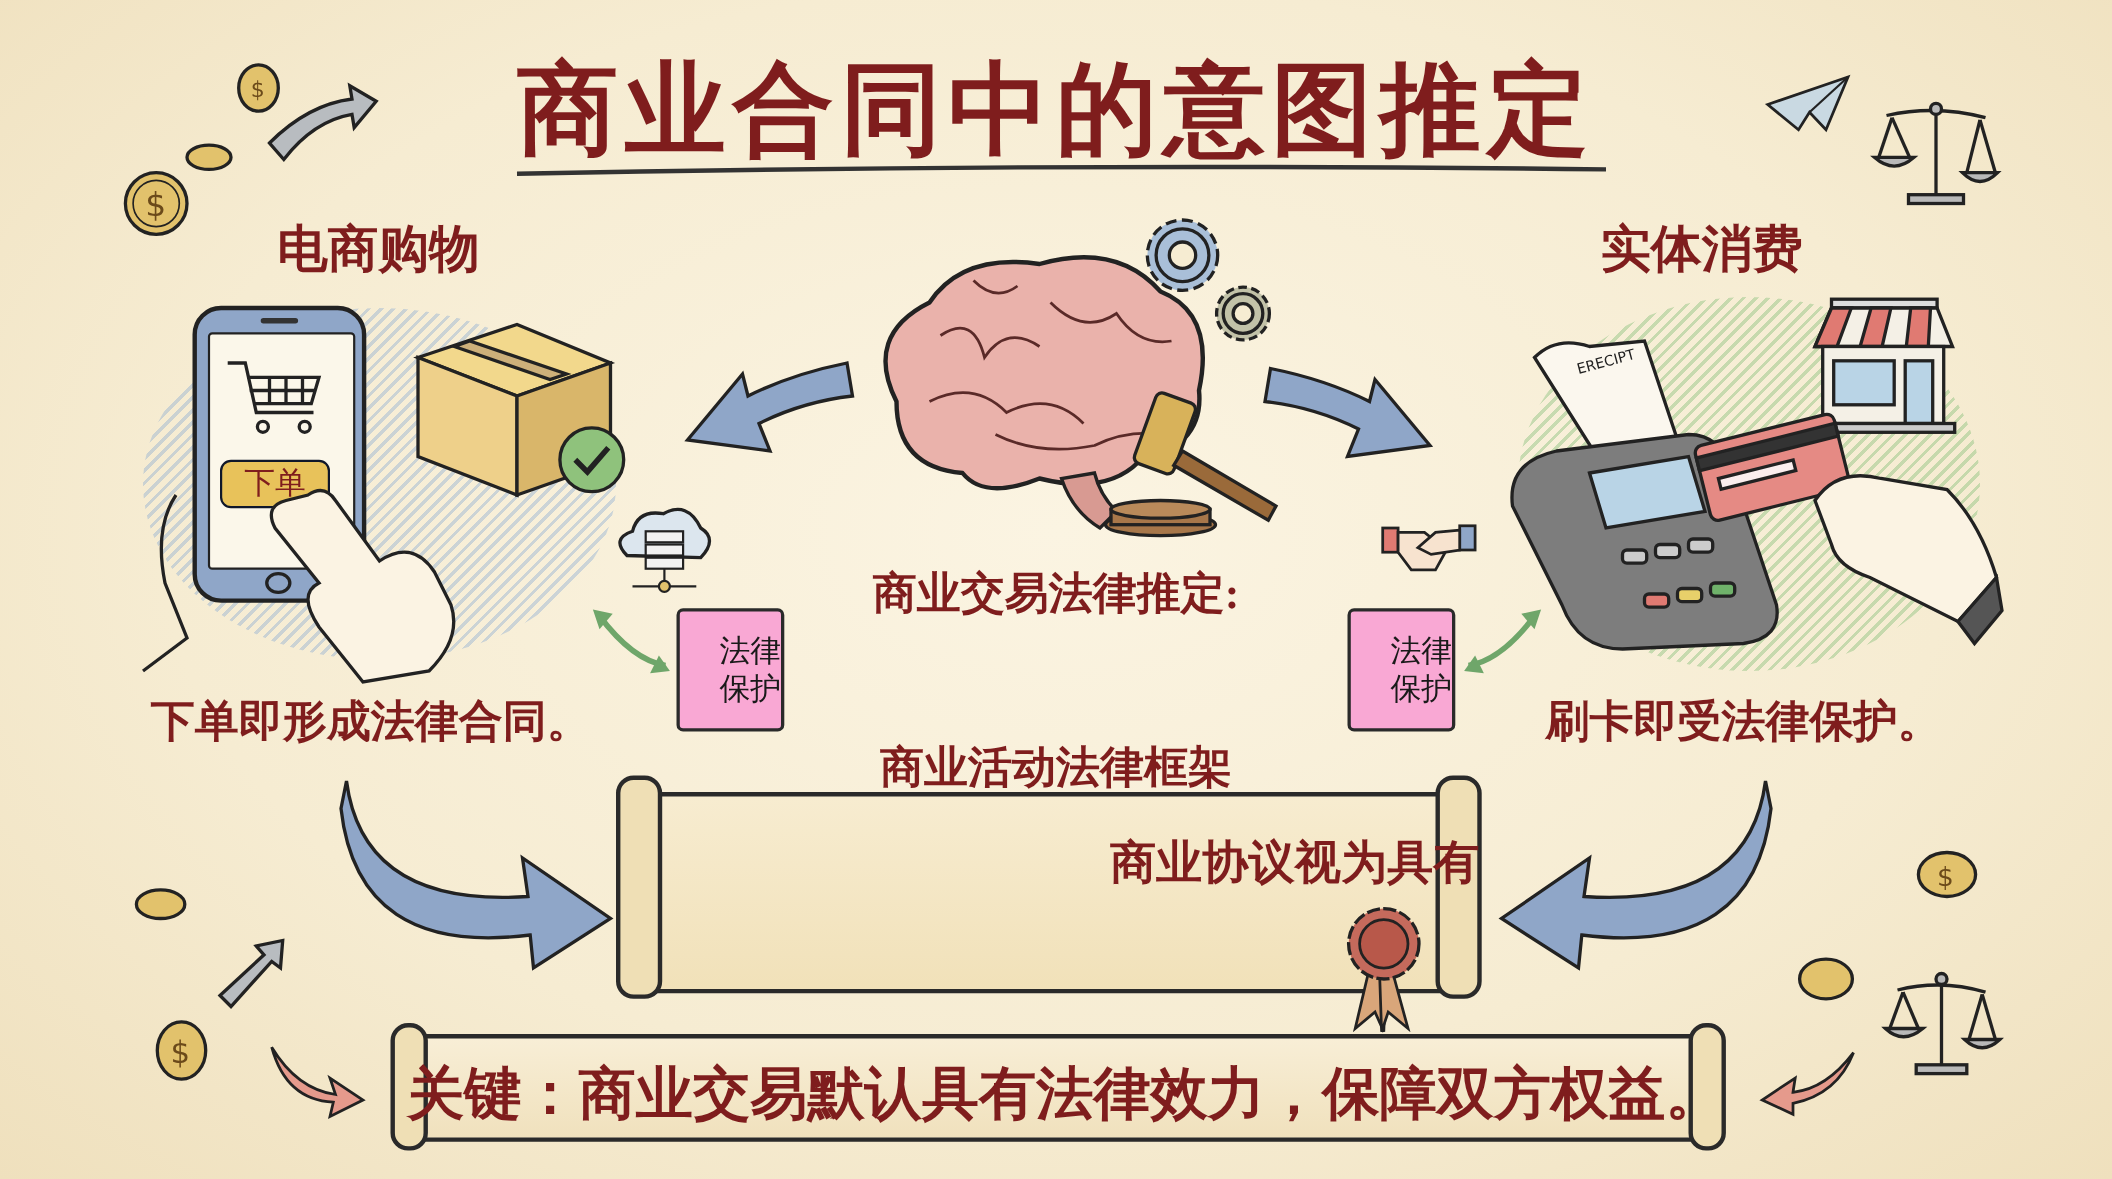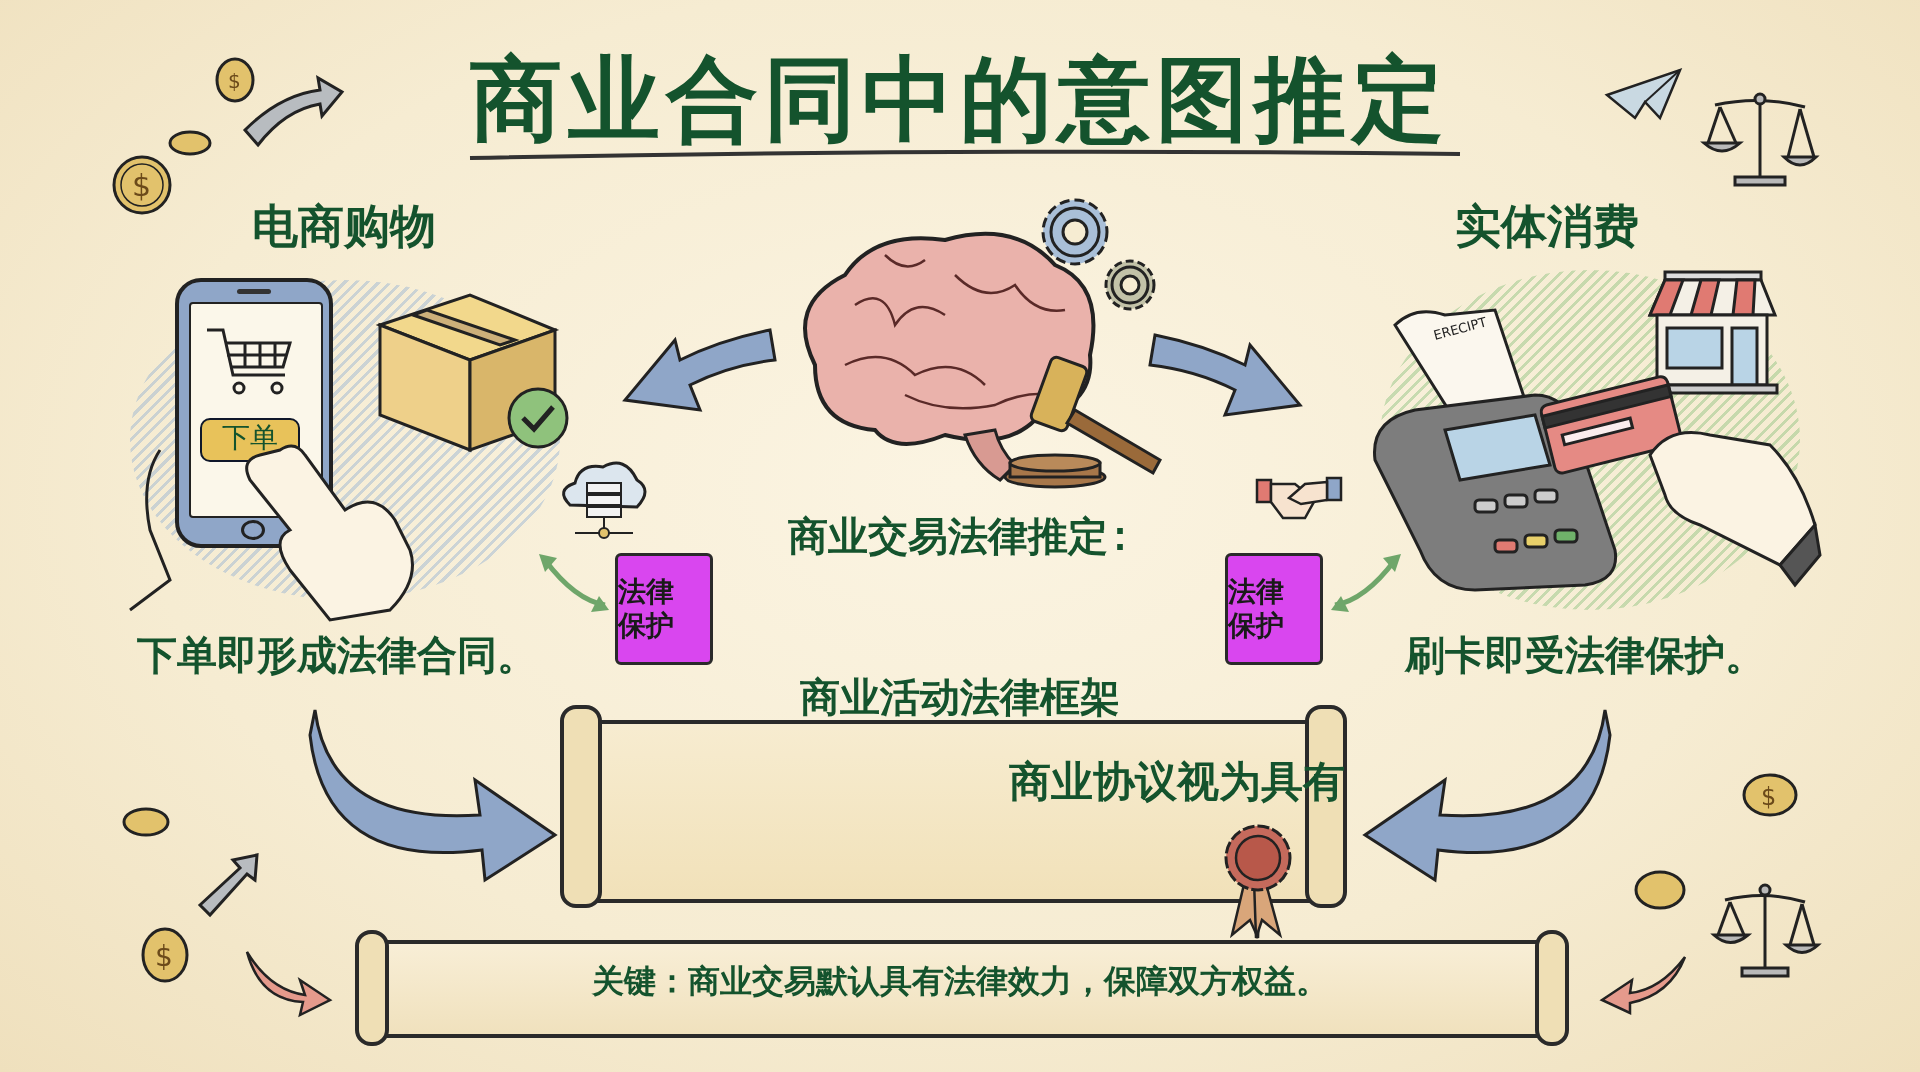--- a/index.html
+++ b/index.html
@@ -3,44 +3,44 @@
 <meta charset="utf-8">
 <style>
   html, body { margin:0; padding:0; }
   body {
     width:1920px; height:1072px; overflow:hidden; position:relative;
     background: radial-gradient(ellipse at 50% 45%, #fbf4e2 0%, #f6ecd2 60%, #efe0bd 100%);
     font-family: "DejaVu Sans", "Liberation Sans", sans-serif;
     color:#1a1a1a;
   }
   .abs { position:absolute; }
-  .txt { font-family: Liberation Mono, monospace; color:#14532d; white-space:nowrap; }
+  .txt { font-family: Liberation Serif, serif; color:#7f1d1d; white-space:nowrap; }
   .title { left:0; width:1920px; top:38px; text-align:center; font-size:92px; font-weight:bold; letter-spacing:6px; }
   .title-underline { left:470px; top:150px; width:990px; height:10px; }
   .section-label { font-size:46px; font-weight:bold; }
   .caption { font-size:40px; font-weight:bold; }
   .center-text { left:700px; width:520px; text-align:center; font-size:40px; font-weight:bold; line-height:56px; top:512px; }
   .framework { left:690px; width:540px; text-align:center; font-size:40px; font-weight:bold; top:670px; }
   .scroll-main {
     left:575px; top:720px; width:760px; height:175px;
     background: linear-gradient(180deg,#f7ecd0 0%, #f1e1b9 100%);
     border:4px solid #2a2a2a; border-radius:10px;
   }
   .scroll-main-text { left:575px; width:770px; top:755px; text-align:right; font-size:42px; font-weight:bold; line-height:60px; }
   .scroll-key {
     left:370px; top:940px; width:1180px; height:90px;
     background: linear-gradient(180deg,#f8eed6 0%, #f0e1bd 100%);
     border:4px solid #2a2a2a; border-radius:8px;
   }
-  .scroll-key-text { left:370px; width:1180px; top:960px; text-align:center; font-size:32px; font-weight:bold; }
+  .scroll-key-text { left:370px; width:1180px; top:960px; text-align:center; font-size:52px; font-weight:bold; }
   .roll { position:absolute; width:34px; border:4px solid #2a2a2a; border-radius:16px; background:#efdfb5; }
   .mini-scroll {
-    width:92px; height:106px; background:#d946ef; border:3px solid #2a2a2a; border-radius:6px;
-    display:flex; flex-direction:column; align-items:flex-start; justify-content:center;
-    font-size:28px; font-weight:bold; line-height:34px;
+    width:92px; height:106px; background:#f9a8d4; border:3px solid #2a2a2a; border-radius:6px;
+    display:flex; flex-direction:column; align-items:flex-end; justify-content:center;
+    font-size:28px; font-weight:normal; line-height:34px;
   }
   .hatch-blue {
     background: repeating-linear-gradient(135deg, rgba(120,160,210,0.35) 0 3px, transparent 3px 8px);
     border-radius:50%;
   }
   .hatch-green {
     background: repeating-linear-gradient(135deg, rgba(120,185,110,0.38) 0 3px, transparent 3px 8px);
     border-radius:50%;
   }
   svg { overflow:visible; }

